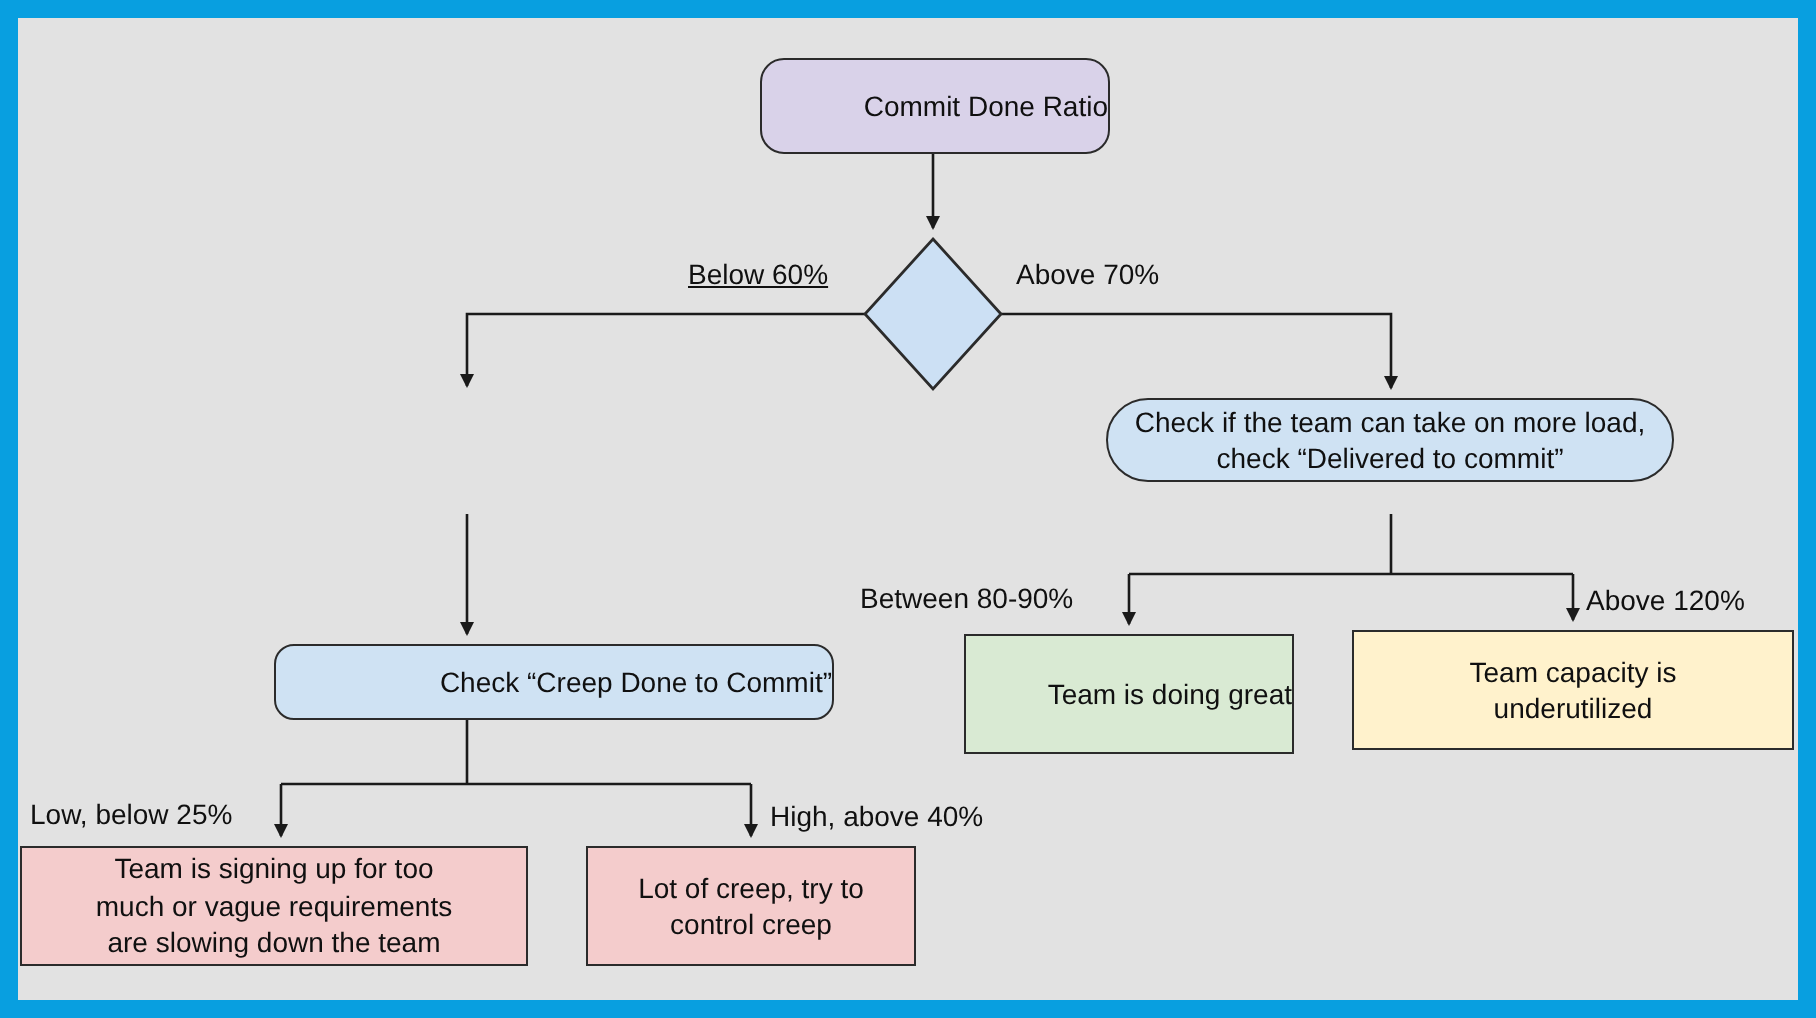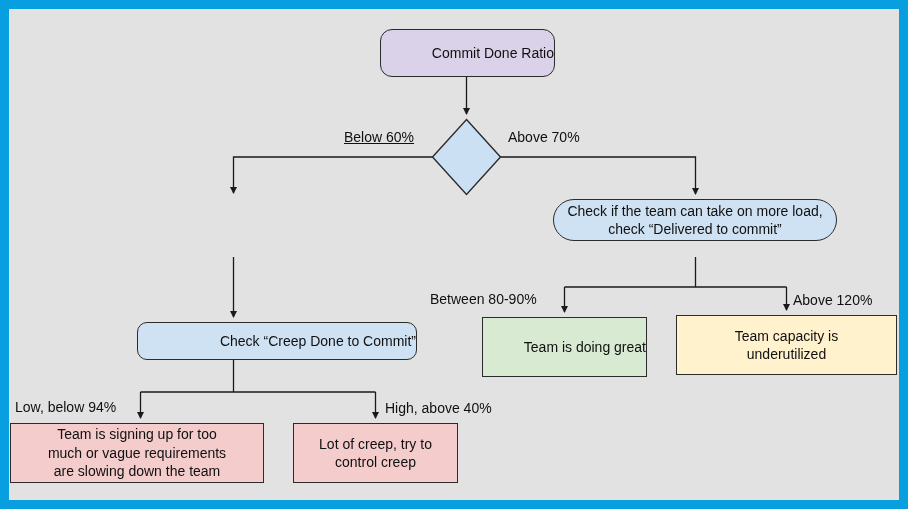--- a/index.html
+++ b/index.html
@@ -120,21 +120,21 @@
   <div class="edge-label lbl-above-120">Above 120%</div>
 
   <div class="node node-doing-great">
     <span>Team is doing great</span>
   </div>
 
   <div class="node node-underutilized">
     <span>Team capacity is underutilized</span>
   </div>
 
-  <div class="edge-label lbl-low-25">Low, below 94%</div>
+  <div class="edge-label lbl-low-25">Low, below 25%</div>
   <div class="edge-label lbl-high-40">High, above 40%</div>
 
   <div class="node node-too-much">
     <span>Team is signing up for too much or vague requirements are slowing down the team</span>
   </div>
 
   <div class="node node-creep-control">
     <span>Lot of creep, try to control creep</span>
   </div>
 </div>

